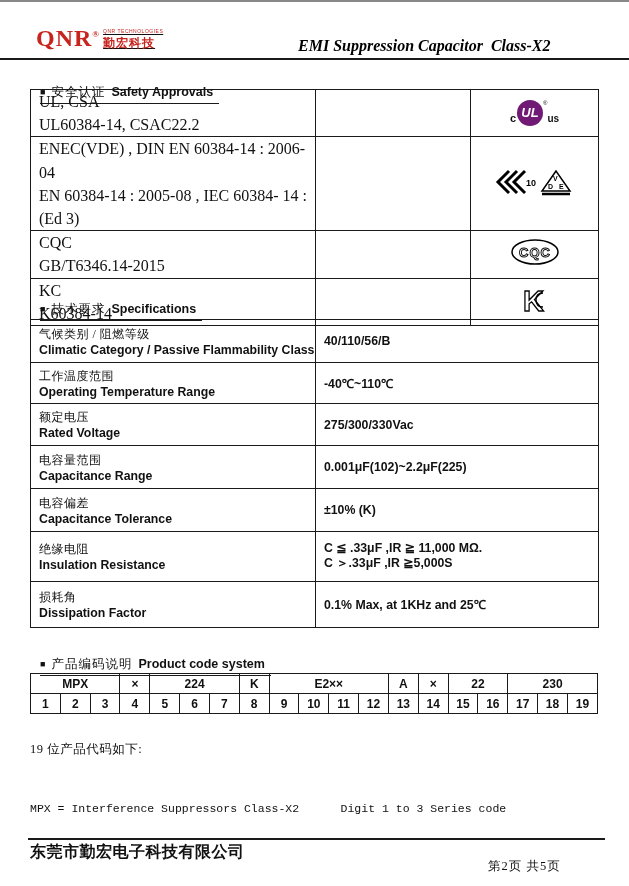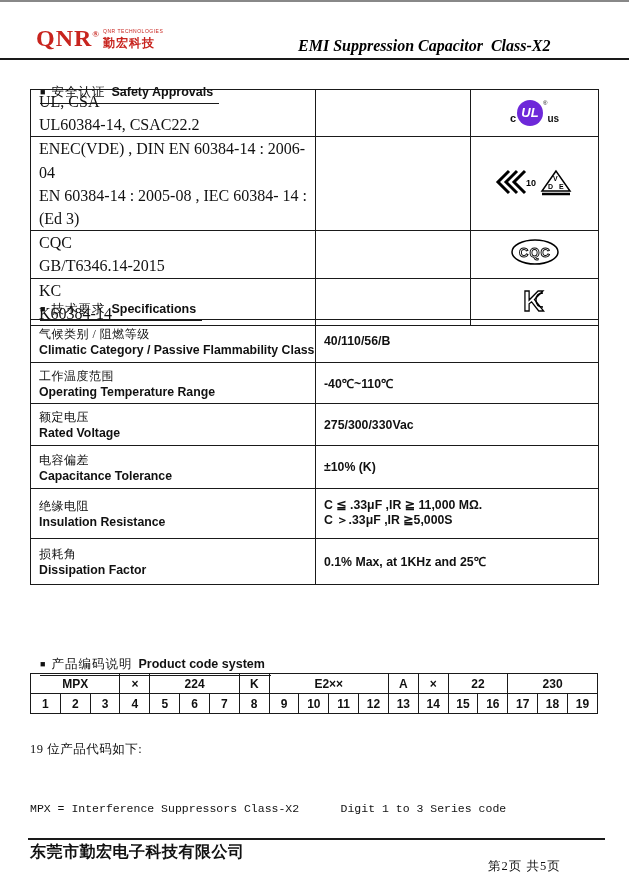--- a/index.html
+++ b/index.html
@@ -6,21 +6,21 @@
   body { background:#888; }
   .page {
     position:relative; width:629px; height:886px; margin:2px auto;
     background:#ffffff; overflow:hidden;
     font-family:"Liberation Serif","DejaVu Serif",serif; color:#111;
   }
   
   .logo-block { position:absolute; left:36px; top:24px; display:flex; align-items:flex-start; }
   .logo-qnr { font-family:"Liberation Serif",serif; font-weight:bold; font-size:24px; color:#c8241e; line-height:1; letter-spacing:1px; }
   .logo-reg { font-size:9px; color:#c8241e; vertical-align:super; font-weight:bold; }
-  .logo-right { margin-left:3px; display:flex; flex-direction:column; }
+  .logo-right { margin-left:3px; display:flex; flex-direction:column;text-decoration:underline; }
   .logo-tagline { font-size:5px; color:#c8241e; letter-spacing:0.5px; font-family:"Liberation Sans",sans-serif; margin-top:2px; }
   .logo-cn { font-size:12px; color:#c8241e; font-weight:bold; margin-top:1px; letter-spacing:1px; }
   .doc-title {
     position:absolute; left:298px; top:35px; width:280px;
     font-family:"Liberation Serif",serif; font-style:italic; font-weight:bold;
     font-size:16px; white-space:pre; color:#000;
   }
   .header-rule { position:absolute; left:0; top:56px; width:629px; height:2px; background:#1a1a1a; }
   
   .sec-head { position:absolute; left:40px; font-size:12.5px; border-bottom:1.5px solid #1a1a1a; padding:0 6px 2px 0; white-space:nowrap; }
@@ -41,21 +41,21 @@
   .tbl-specs td { vertical-align:middle; padding-left:8px; }
   .tbl-specs .cn { font-size:12px; letter-spacing:0.5px; }
   .tbl-specs .en { font-family:"Liberation Sans",sans-serif; font-weight:700; font-size:12.3px; }
   .tbl-specs .val { font-family:"Liberation Sans",sans-serif; font-weight:700; font-size:12.3px; }
   
   .tbl-code { position:absolute; left:30px; top:671px; width:568px; font-family:"Liberation Sans",sans-serif; }
   .tbl-code td { height:20px; text-align:center; font-weight:700; font-size:12px; }
   
   .culus { display:inline-flex; align-items:flex-end; font-family:"Liberation Sans",sans-serif; }
   .culus .c { font-weight:700; font-size:11px; margin-right:1px; line-height:1; padding-bottom:2px; }
-  .culus .circle { width:26px; height:26px; border-radius:50%; background:#6d28d9; color:#fff; font-style:italic; font-weight:700; font-size:13px; line-height:26px; text-align:center; }
+  .culus .circle { width:26px; height:26px; border-radius:50%; background:#701a75; color:#fff; font-style:italic; font-weight:700; font-size:13px; line-height:26px; text-align:center; }
   .culus .reg { font-size:6px; align-self:flex-start; line-height:1; }
   .culus .us { font-weight:700; font-size:10px; line-height:1; padding-bottom:2px; }
   
   .note { position:absolute; left:30px; font-size:12.5px; white-space:pre; letter-spacing:0.5px; }
   .note.mono { font-family:"Liberation Mono","DejaVu Sans Mono",monospace; font-size:11.5px; letter-spacing:0; }
   
   .footer-rule { position:absolute; left:28px; top:836px; width:577px; height:2px; background:#1a1a1a; }
   .company { position:absolute; left:30px; top:840px; font-family:"Liberation Sans",sans-serif; font-weight:700; font-size:16px; letter-spacing:0.5px; }
   .page-num { position:absolute; left:488px; top:856px; font-size:12.5px; letter-spacing:1px; }
   svg text { font-family:"Liberation Sans",sans-serif; }
@@ -178,20 +178,29 @@
             <div>-40℃~110℃</div>
           </td>
     </tr>
     <tr style="height:42px">
       <td>
             <div class="cn">额定电压</div>
             <div class="en">Rated Voltage</div>
           </td>
       <td class="val">
             <div>275/300/330Vac</div>
+          </td>
+    </tr>
+    <tr style="height:43px">
+      <td>
+            <div class="cn">电容量范围</div>
+            <div class="en">Capacitance Range</div>
+          </td>
+      <td class="val">
+            <div>0.001μF(102)~2.2μF(225)</div>
           </td>
     </tr>
     <tr style="height:43px">
       <td>
             <div class="cn">电容偏差</div>
             <div class="en">Capacitance Tolerance</div>
           </td>
       <td class="val">
             <div>±10% (K)</div>
           </td>

